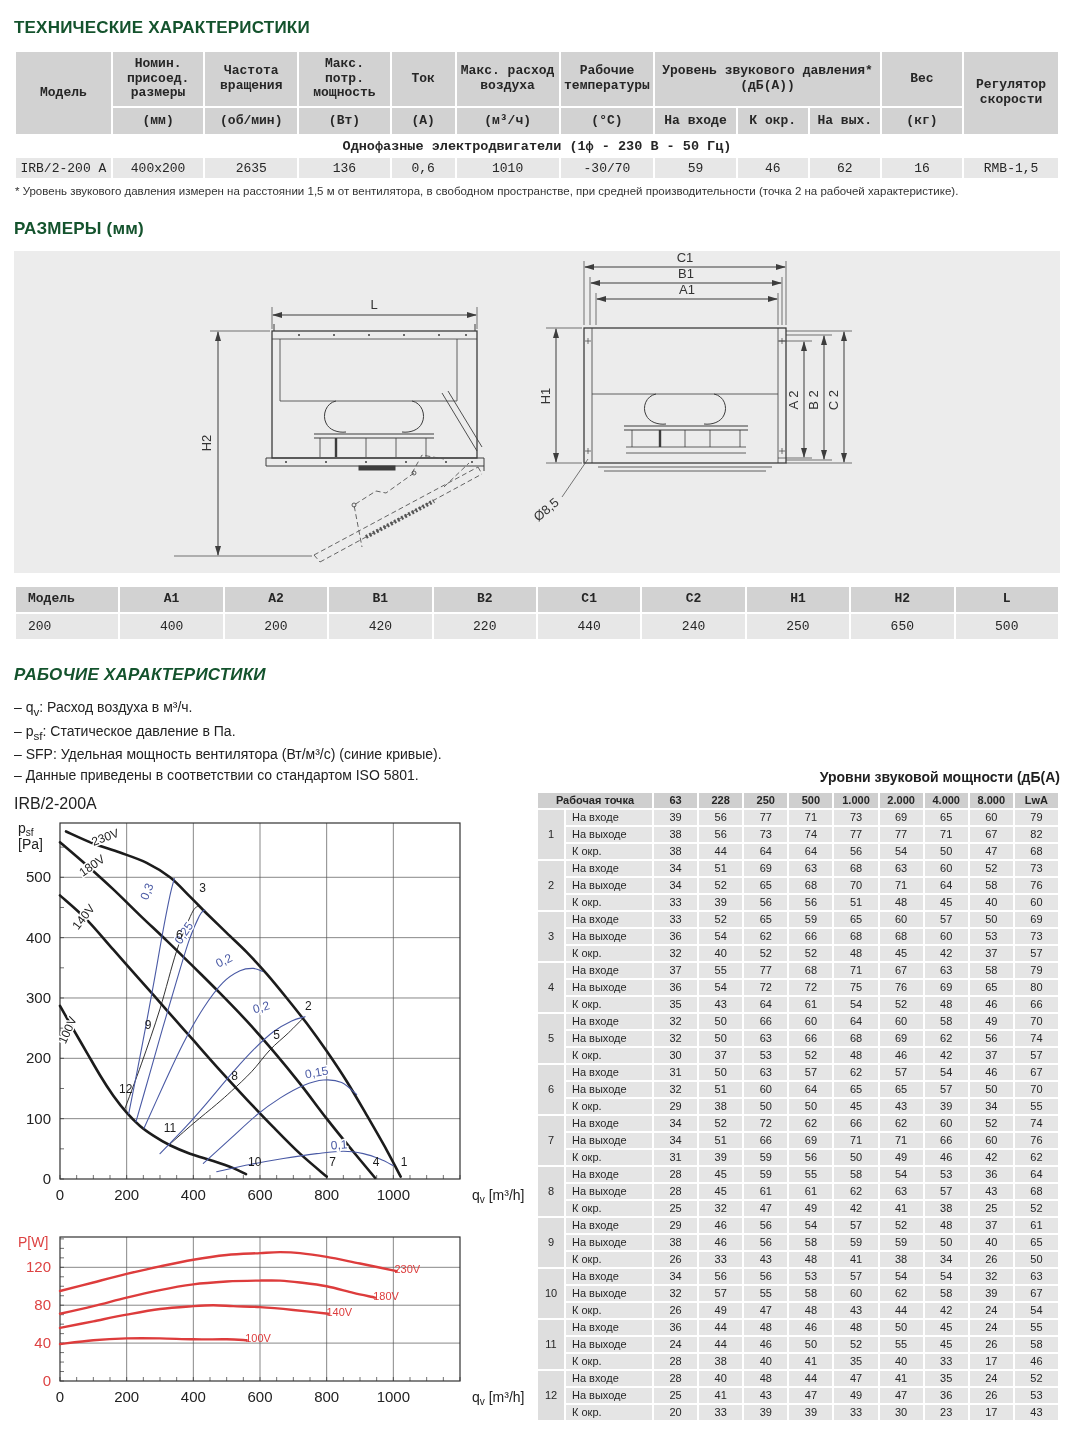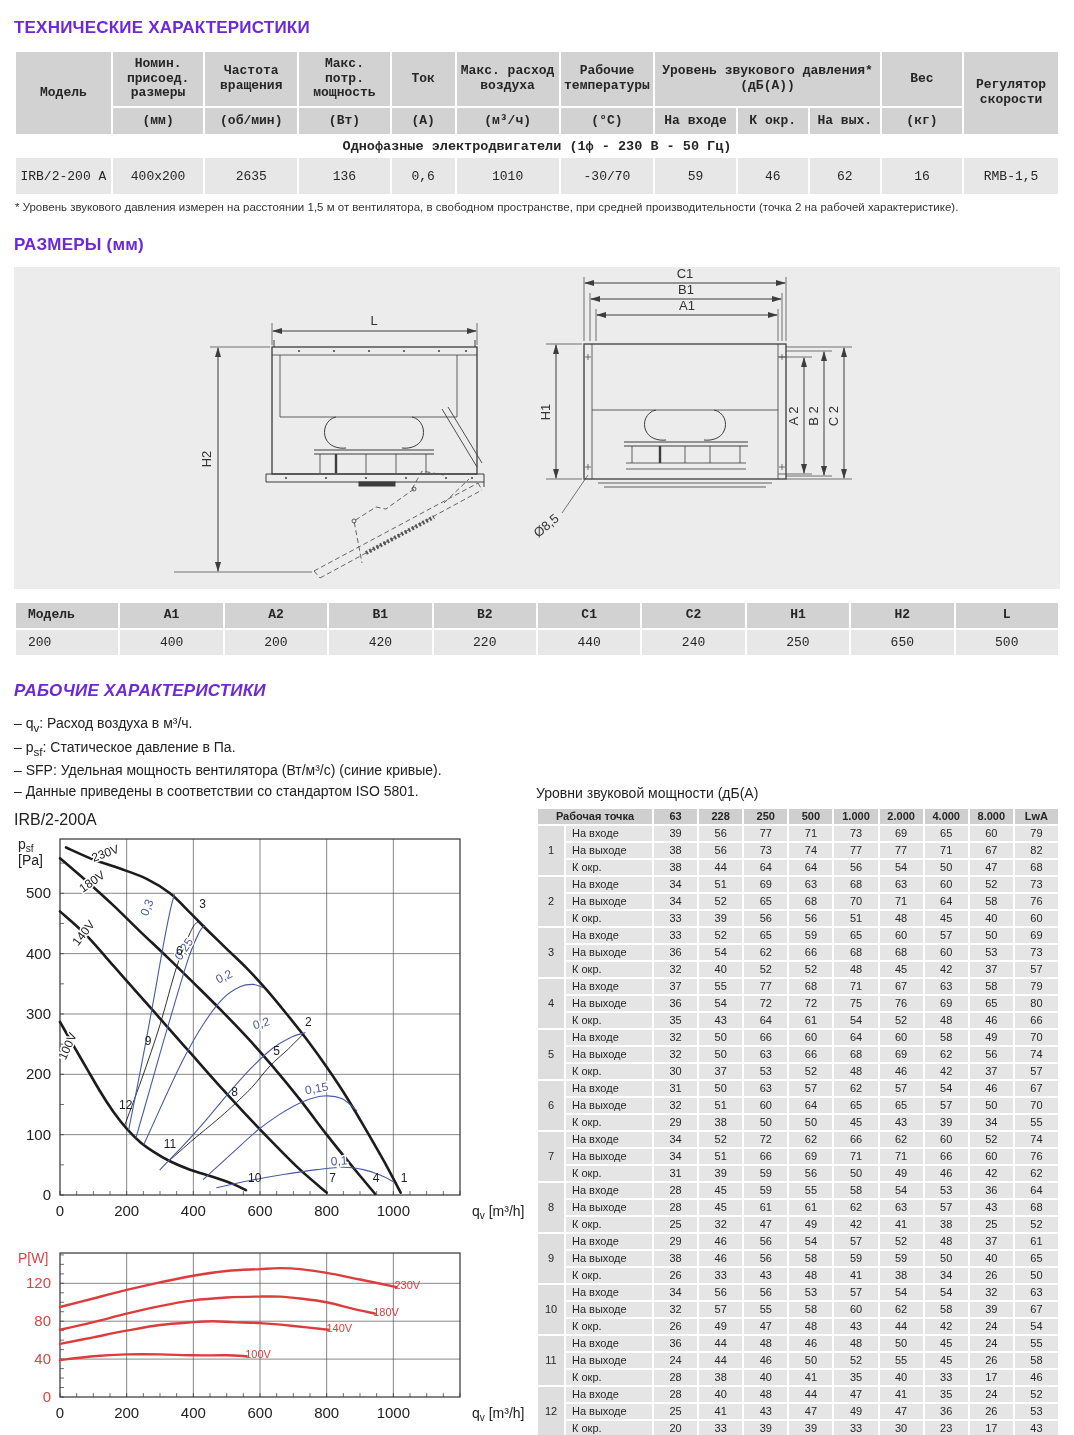--- a/index.html
+++ b/index.html
@@ -1,43 +1,43 @@
 <!DOCTYPE html>
 <html><head>
 <meta charset="utf-8">
 <style>
   html,body{margin:0;padding:0;background:#fff;color:#262626;
     font-family:"Liberation Sans","DejaVu Sans",sans-serif;}
   #page{width:1074px;min-height:1435px;box-sizing:border-box;padding:10px 14px 16px 14px;position:relative;}
-  h1.sec{font-size:17px;font-weight:700;letter-spacing:.2px;margin:8px 0 12px 0;color:#6d28d9;}
+  h1.sec{font-size:17px;font-weight:700;letter-spacing:.2px;margin:8px 0 12px 0;color:#14532d;}
   
   table.gtable{width:100%;border-collapse:separate;border-spacing:2px;table-layout:fixed;background:#fff;}
   table.gtable td{background:#e7e7e7;text-align:center;vertical-align:middle;font-size:13px;padding:2px 3px;box-sizing:border-box;font-family:Liberation Mono, monospace;}
   table.gtable td.hd{background:#d2d2d2;font-weight:700;line-height:1.13;}
   table.tech td.namerow{height:54px;}
   table.tech td.unitrow{height:26px;}
   table.tech td.group{background:#fff;font-weight:700;font-size:13.5px;height:20px;}
-  table.tech td.val{height:36px;}
+  table.tech td.val{height:20px;}
   .footnote{font-size:11.5px;color:#333;margin:5px 0 0 1px;}
   
   .drawbox{background:#ececec;margin-top:2px;}
   .dims-table{margin-top:12px;}
   table.dims td{height:25px;}
   table.dims td.first{text-align:left;padding-left:12px;}
   
   .perf-row{display:flex;gap:10px;align-items:flex-start;}
   .perf-left{width:512px;flex:0 0 auto;}
   .perf-right{flex:1 1 auto;margin-top:72px;}
   .bullets{font-size:14px;line-height:1.45;color:#222;margin-bottom:10px;}
   .bullets .bullet{white-space:nowrap;}
   .chart-title{width:512px;text-align:left;font-size:16px;color:#222;margin:4px 0 2px 0;}
   svg{overflow:visible;display:block;}
   svg text{font-family:"Liberation Sans","DejaVu Sans",sans-serif;}
   
-  .sound-title{font-size:14px;font-weight:400;margin:0 0 6px 0;color:#1f1f1f;}
+  .sound-title{font-size:14px;font-weight:700;margin:0 0 6px 0;color:#1f1f1f;text-align:right;}
   table.sound{width:100%;border-collapse:separate;border-spacing:2px;table-layout:fixed;background:#fff;}
   table.sound td,table.sound th{background:#e5e5e5;font-size:11px;font-weight:400;text-align:center;padding:0 2px;height:15px;line-height:15px;box-sizing:border-box;white-space:nowrap;overflow:hidden;}
   table.sound th{background:#cfcfcf;font-weight:700;}
   table.sound td.lab{text-align:left;padding-left:6px;}
   table.sound th.ptlab{text-align:center;}
   table.sound td.pt{background:#dedede;}
 </style>
 </head>
 <body>
 

